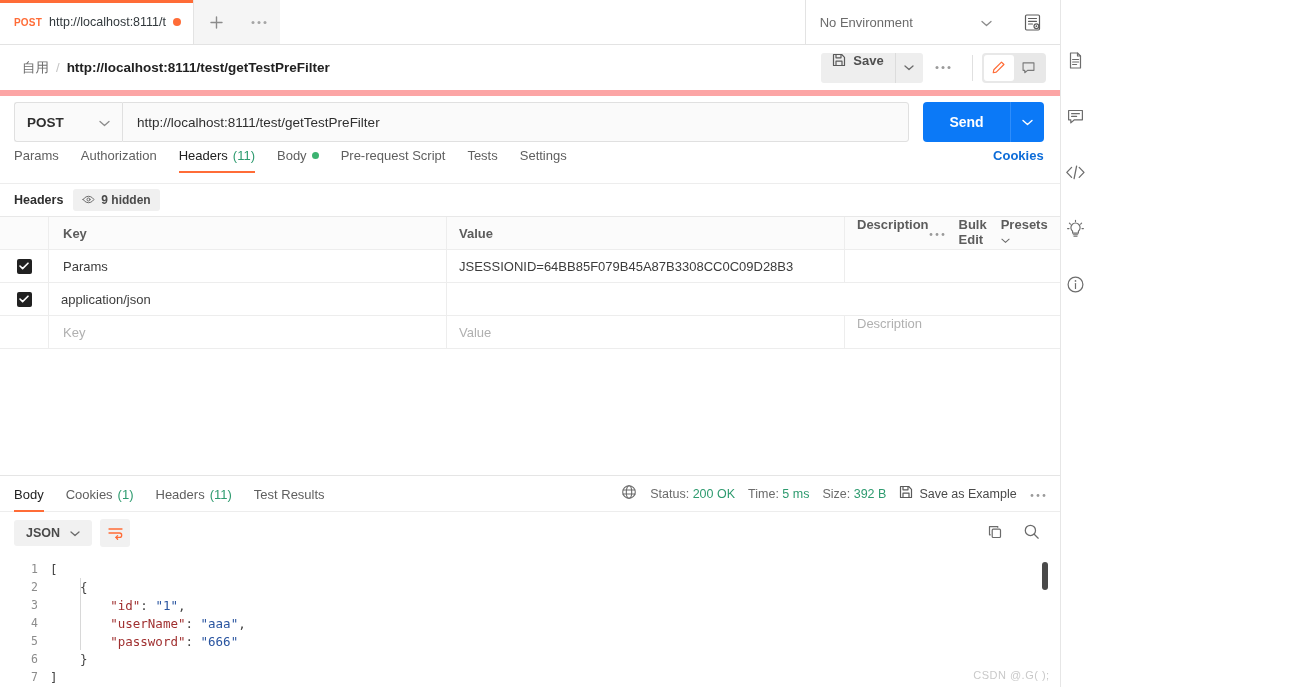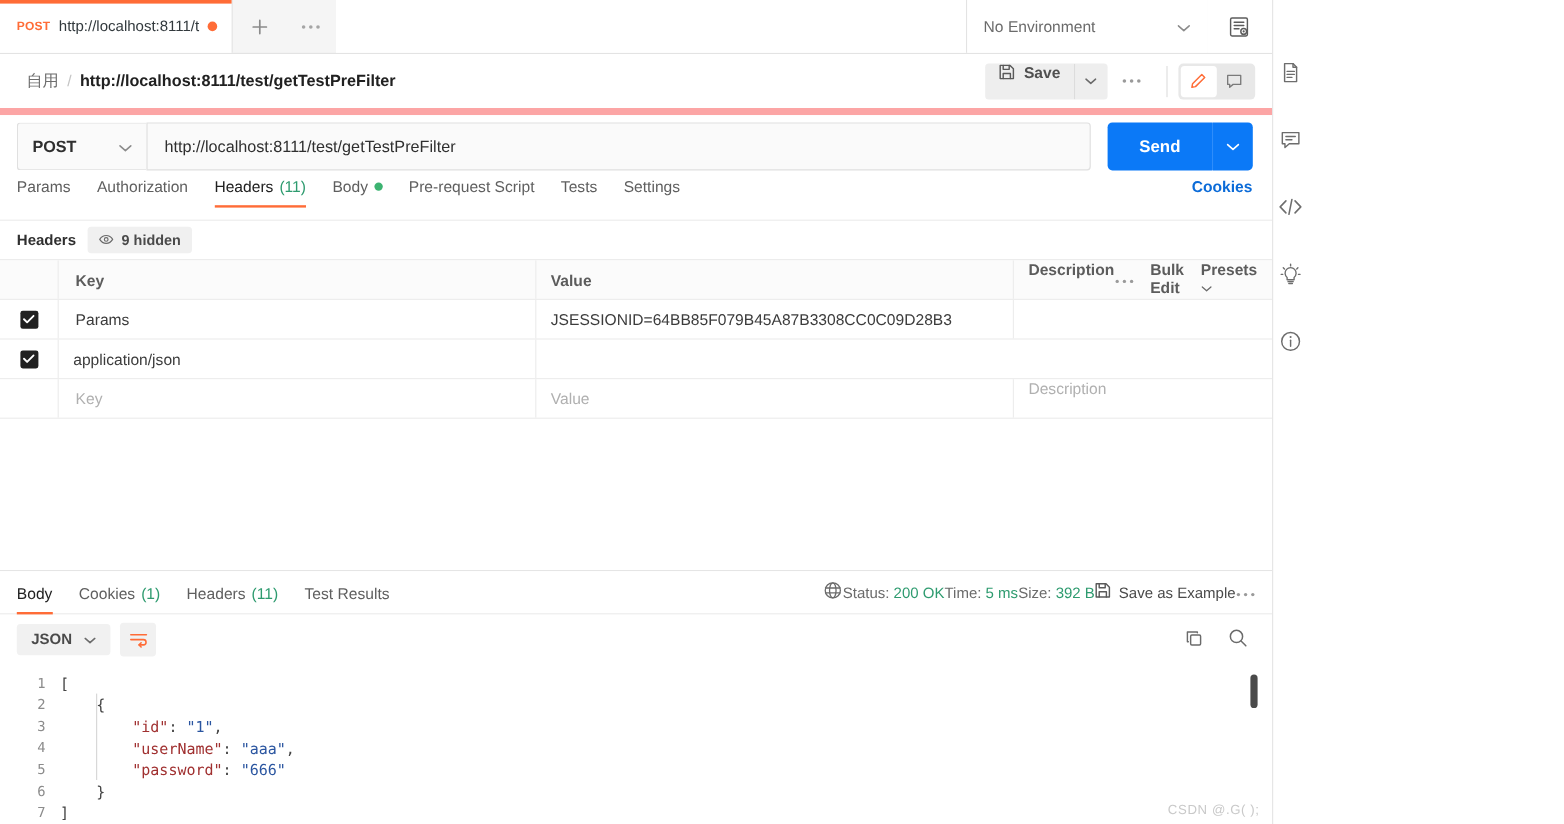--- a/index.html
+++ b/index.html
@@ -83,21 +83,21 @@
   .head-actions span { cursor: pointer; }
   .ph { color: #b0b0b0; }
   .cb { width: 15px; height: 15px; background: #212121; border-radius: 2px; display: flex; align-items: center; justify-content: center; cursor: pointer; }
   .cb svg { display: block; }
 
   .tbl-blank { flex: 1; border-bottom: 1px solid #e5e5e5; }
 
   
   .resp { height: 211px; display: flex; flex-direction: column; background: #fff; }
   .resp-tabs { height: 36px; display: flex; align-items: flex-end; padding: 0 14px; border-bottom: 1px solid #ededed; }
-  .resp-meta { margin-left: auto; display: flex; align-items: center; padding-bottom: 8px; font-size: 12.5px; color: #6b6b6b; }
+  .resp-meta { margin-left: auto; display: flex; align-items: center; gap: 13px; padding-bottom: 8px; font-size: 12.5px; color: #6b6b6b; }
   .resp-meta b { color: #2e9b6f; font-weight: normal; }
   .save-ex { display: flex; align-items: center; gap: 6px; cursor: pointer; color: #4a4a4a; }
   .resp-bar { height: 42px; display: flex; align-items: center; padding: 0 14px; gap: 8px; }
   .seg { display: flex; background: #f1f1f1; border-radius: 3px; overflow: hidden; }
   .seg div { padding: 6px 15px; font-size: 12.5px; color: #6b6b6b; cursor: pointer; }
   .seg div.active { background: #e3e3e3; color: #262626; font-weight: bold; }
   .json-sel { display: flex; align-items: center; gap: 10px; background: #f1f1f1; border-radius: 3px; padding: 6px 12px; font-size: 12.5px; font-weight: bold; color: #4a4a4a; cursor: pointer; }
   .wrap-btn { width: 30px; height: 28px; background: #f1f1f1; border-radius: 3px; display: flex; align-items: center; justify-content: center; cursor: pointer; }
   .resp-bar-right { margin-left: auto; display: flex; align-items: center; gap: 20px; padding-right: 6px; }
 

